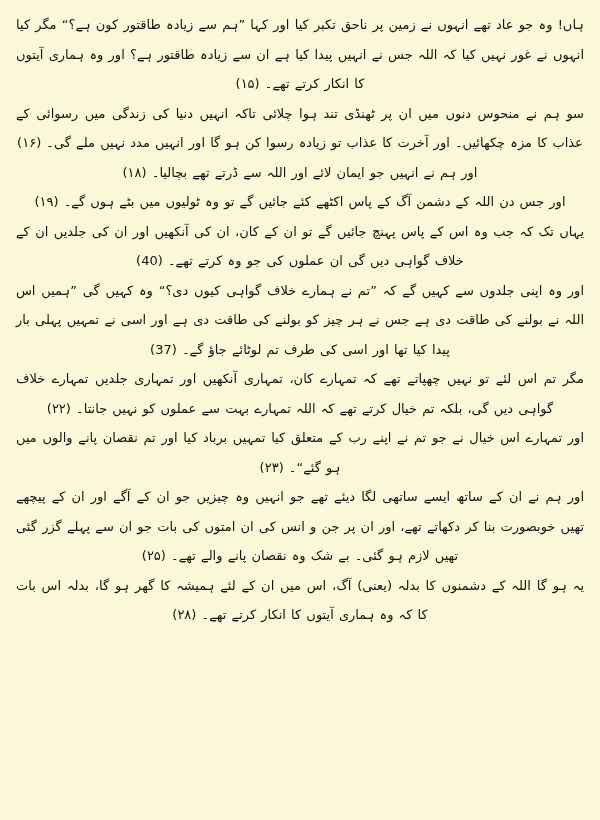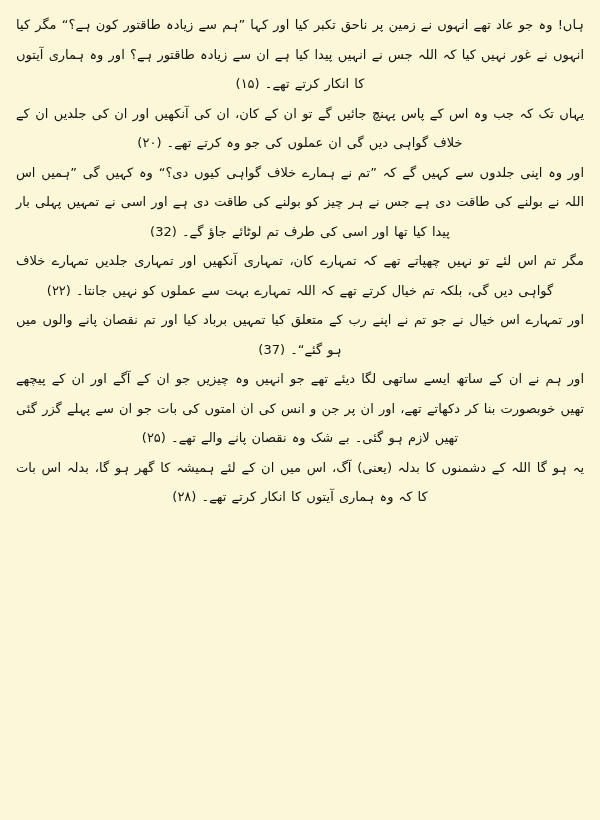--- a/index.html
+++ b/index.html
@@ -32,20 +32,23 @@
     text-align-last: center;
     -moz-text-align-last: center;
     word-spacing: 1px;
   }
 </style>
 </head>
 <body>
 
 <div class="page">
   <p class="verse">ہاں! وہ جو عاد تھے انہوں نے زمین پر ناحق تکبر کیا اور کہا ”ہم سے زیادہ طاقتور کون ہے؟“ مگر کیا انہوں نے غور نہیں کیا کہ اللہ جس نے انہیں پیدا کیا ہے ان سے زیادہ طاقتور ہے؟ اور وہ ہماری آیتوں کا انکار کرتے تھے۔ (۱۵)</p>
-  <p class="verse">یہاں تک کہ جب وہ اس کے پاس پہنچ جائیں گے تو ان کے کان، ان کی آنکھیں اور ان کی جلدیں ان کے خلاف گواہی دیں گی ان عملوں کی جو وہ کرتے تھے۔ (۲۰)</p>
-  <p class="verse">اور وہ اپنی جلدوں سے کہیں گے کہ ”تم نے ہمارے خلاف گواہی کیوں دی؟“ وہ کہیں گی ”ہمیں اس اللہ نے بولنے کی طاقت دی ہے جس نے ہر چیز کو بولنے کی طاقت دی ہے اور اسی نے تمہیں پہلی بار پیدا کیا تھا اور اسی کی طرف تم لوٹائے جاؤ گے۔ (32)</p>
+  <p class="verse">سو ہم نے منحوس دنوں میں ان پر ٹھنڈی تند ہوا چلائی تاکہ انہیں دنیا کی زندگی میں رسوائی کے عذاب کا مزہ چکھائیں۔ اور آخرت کا عذاب تو زیادہ رسوا کن ہو گا اور انہیں مدد نہیں ملے گی۔ (۱۶)</p>
+  <p class="verse">اور ہم نے انہیں جو ایمان لائے اور اللہ سے ڈرتے تھے بچالیا۔ (۱۸)</p>
+  <p class="verse">اور جس دن اللہ کے دشمن آگ کے پاس اکٹھے کئے جائیں گے تو وہ ٹولیوں میں بٹے ہوں گے۔ (۱۹)</p>
+  <p class="verse">یہاں تک کہ جب وہ اس کے پاس پہنچ جائیں گے تو ان کے کان، ان کی آنکھیں اور ان کی جلدیں ان کے خلاف گواہی دیں گی ان عملوں کی جو وہ کرتے تھے۔ (40)</p>
+  <p class="verse">اور وہ اپنی جلدوں سے کہیں گے کہ ”تم نے ہمارے خلاف گواہی کیوں دی؟“ وہ کہیں گی ”ہمیں اس اللہ نے بولنے کی طاقت دی ہے جس نے ہر چیز کو بولنے کی طاقت دی ہے اور اسی نے تمہیں پہلی بار پیدا کیا تھا اور اسی کی طرف تم لوٹائے جاؤ گے۔ (37)</p>
   <p class="verse">مگر تم اس لئے تو نہیں چھپاتے تھے کہ تمہارے کان، تمہاری آنکھیں اور تمہاری جلدیں تمہارے خلاف گواہی دیں گی، بلکہ تم خیال کرتے تھے کہ اللہ تمہارے بہت سے عملوں کو نہیں جانتا۔ (۲۲)</p>
-  <p class="verse">اور تمہارے اس خیال نے جو تم نے اپنے رب کے متعلق کیا تمہیں برباد کیا اور تم نقصان پانے والوں میں ہو گئے“۔ (37)</p>
+  <p class="verse">اور تمہارے اس خیال نے جو تم نے اپنے رب کے متعلق کیا تمہیں برباد کیا اور تم نقصان پانے والوں میں ہو گئے“۔ (۲۳)</p>
   <p class="verse">اور ہم نے ان کے ساتھ ایسے ساتھی لگا دیئے تھے جو انہیں وہ چیزیں جو ان کے آگے اور ان کے پیچھے تھیں خوبصورت بنا کر دکھاتے تھے، اور ان پر جن و انس کی ان امتوں کی بات جو ان سے پہلے گزر گئی تھیں لازم ہو گئی۔ بے شک وہ نقصان پانے والے تھے۔ (۲۵)</p>
   <p class="verse">یہ ہو گا اللہ کے دشمنوں کا بدلہ (یعنی) آگ، اس میں ان کے لئے ہمیشہ کا گھر ہو گا، بدلہ اس بات کا کہ وہ ہماری آیتوں کا انکار کرتے تھے۔ (۲۸)</p>
 
 </div>
 
 </body></html>

